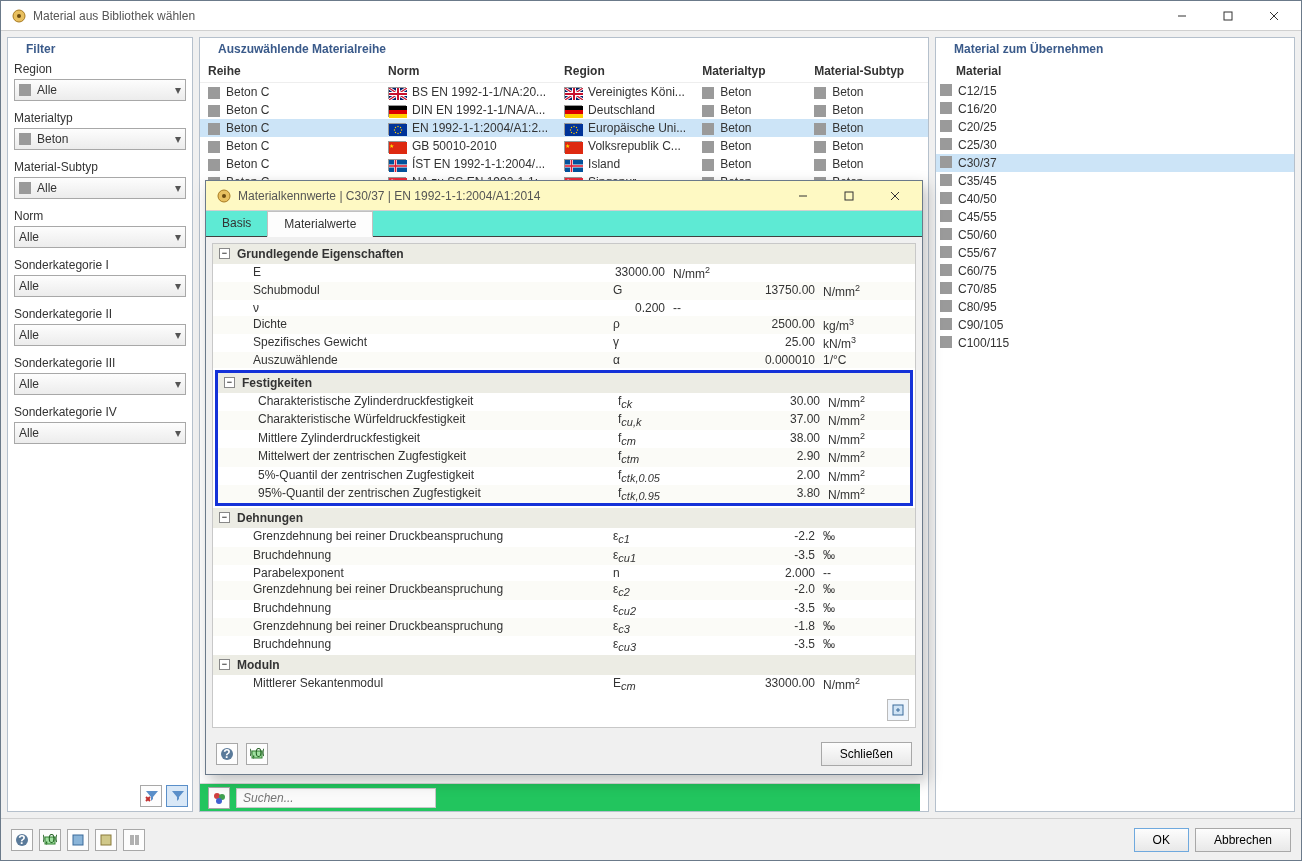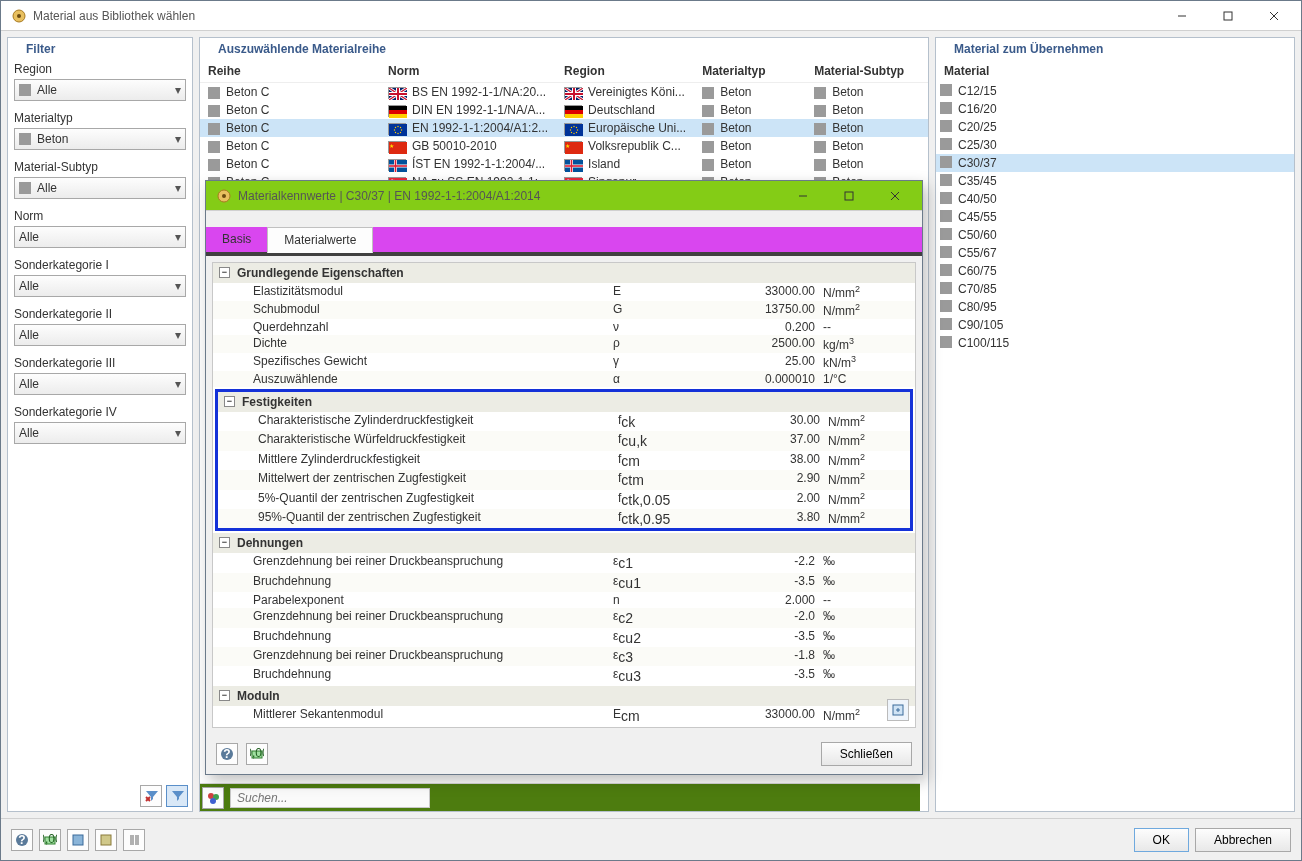--- a/index.html
+++ b/index.html
@@ -31,37 +31,37 @@
   .sw-cell { display: inline-block; width: 12px; height: 12px; background: #9a9a9a; vertical-align: middle; margin-right: 6px; }
   .flag { display: inline-block; width: 18px; height: 12px; vertical-align: middle; margin-right: 6px; border: 1px solid #999; }
   .right-panel { width: 360px; }
   .mat-list { flex: 1; overflow: auto; }
   .mat-item { padding: 2px 4px; display: flex; align-items: flex-start; }
   .mat-item.sel { background: #cce4f7; }
   .bottombar { height: 42px; border-top: 1px solid #d0d0d0; display: flex; align-items: center; padding: 0 10px; gap: 6px; background: #f0f0f0; }
   .bottombar .spacer { flex: 1; }
   .btn { height: 24px; padding: 0 18px; border: 1px solid #a8a8a8; background: linear-gradient(#fdfdfd,#e8e8e8); }
   .btn.primary { border-color: #6fa9de; }
-  .search-row { position: absolute; left: 0; right: 8px; bottom: 0; height: 28px; display: flex; align-items: center; gap: 6px; padding: 3px 2px; border-top: 1px solid #d8d8d8; background: #4d7c0f; }
+  .search-row { position: absolute; left: 0; right: 8px; bottom: 0; height: 28px; display: flex; align-items: center; gap: 6px; padding: 3px 8px; border-top: 1px solid #d8d8d8; background: #22c55e; }
   .search-row input { flex: 0 0 200px; height: 20px; border: 1px solid #c8c8c8; background: #fafafa; padding: 0 6px; font-style: italic; color: #888; }
 
   
   .modal { position: absolute; left: 205px; top: 180px; width: 718px; height: 595px; background: #f0f0f0; border: 1px solid #6b7a8a; box-shadow: 4px 6px 14px rgba(0,0,0,.25); display: flex; flex-direction: column; }
-  .modal .titlebar { background: #84cc16; }
-  .tabs { display: flex; background: #d946ef; border-bottom: 4px solid #404040; margin-top: 16px; }
+  .modal .titlebar { background: #fef9c3; }
+  .tabs { display: flex; background: #5eead4; border-bottom: 1px solid #404040; }
   .tab { padding: 5px 16px; }
   .tab.active { background: #fdfdfd; border: 1px solid #c0c0c0; border-bottom: 1px solid #fdfdfd; margin-bottom: -1px; }
   .prop-area { flex: 1; background: #fff; margin: 6px; border: 1px solid #c8c8c8; overflow: auto; position: relative; }
   .grp-hdr { background: #ecece4; font-weight: 600; padding: 3px 8px 3px 24px; position: relative; }
   .grp-hdr .toggle { position: absolute; left: 6px; top: 4px; width: 11px; height: 11px; border: 1px solid #888; background: #fff; display: flex; align-items: center; justify-content: center; font-size: 9px; line-height: 1; }
   .prop-row { display: grid; grid-template-columns: 360px 60px 150px 80px; padding: 1px 8px 1px 40px; }
   .prop-row .val { text-align: right; padding-right: 8px; }
   .prop-row .unit sup { font-size: 9px; }
   .prop-row:nth-child(odd) { background: #fbfbf7; }
-  .prop-sym sub { font-size: 14px; }
+  .prop-sym sub { font-size: 11px; font-style: italic; }
   .highlight-box { border: 3px solid #1431d8; margin: 2px; }
   .modal-footer { height: 40px; display: flex; align-items: center; padding: 0 10px; gap: 8px; }
   .modal-footer .spacer { flex: 1; }
   .tool-row { position: absolute; right: 6px; bottom: 6px; }
   .small-icon { width: 22px; height: 22px; border: 1px solid #bbb; background: #eef4fb; display: inline-flex; align-items: center; justify-content: center; }
 
   svg { display: block; }
 </style>
 </head>
 <body>
@@ -324,21 +324,21 @@
               <circle cx="10" cy="6" r="3" fill="#40a050"></circle>
               <circle cx="7" cy="10" r="3" fill="#4060d0"></circle>
             </svg>
         </div>
         <input type="text" placeholder="Suchen..." style="">
       </div>
     </div>
 
     <div class="panel right-panel">
       <div class="panel-title">Material zum Übernehmen</div>
-      <div style="font-weight:600;padding:4px 8px;">Material</div>
+      <div style="font-weight:600;padding:4px 20px;">Material</div>
       <div class="mat-list" id="mat-list">
           <div class="mat-item">
             <span class="sw-cell"></span>
             <span>C12/15</span>
           </div>
           <div class="mat-item">
             <span class="sw-cell"></span>
             <span>C16/20</span>
           </div>
           <div class="mat-item">
@@ -460,33 +460,31 @@
       </div>
     </div>
     <div class="tabs" id="modal-tabs">
         <div class="tab">Basis</div>
         <div class="tab active">Materialwerte</div>
       </div>
     <div class="prop-area" id="prop-area">
       <div>
           <div class="grp-hdr"><span class="toggle">−</span>Grundlegende Eigenschaften</div>
           <div class="prop-row">
-            <div>Elastizitätsmodul</div>
       <div class="prop-sym">E</div>
       <div class="val">33000.00</div>
       <div class="unit">N/mm<sup>2</sup></div>
           </div>
           <div class="prop-row">
             <div>Schubmodul</div>
       <div class="prop-sym">G</div>
       <div class="val">13750.00</div>
       <div class="unit">N/mm<sup>2</sup></div>
           </div>
           <div class="prop-row">
-            <div>Querdehnzahl</div>
       <div class="prop-sym">ν</div>
       <div class="val">0.200</div>
       <div class="unit">--</div>
           </div>
           <div class="prop-row">
             <div>Dichte</div>
       <div class="prop-sym">ρ</div>
       <div class="val">2500.00</div>
       <div class="unit">kg/m<sup>3</sup></div>
           </div>

